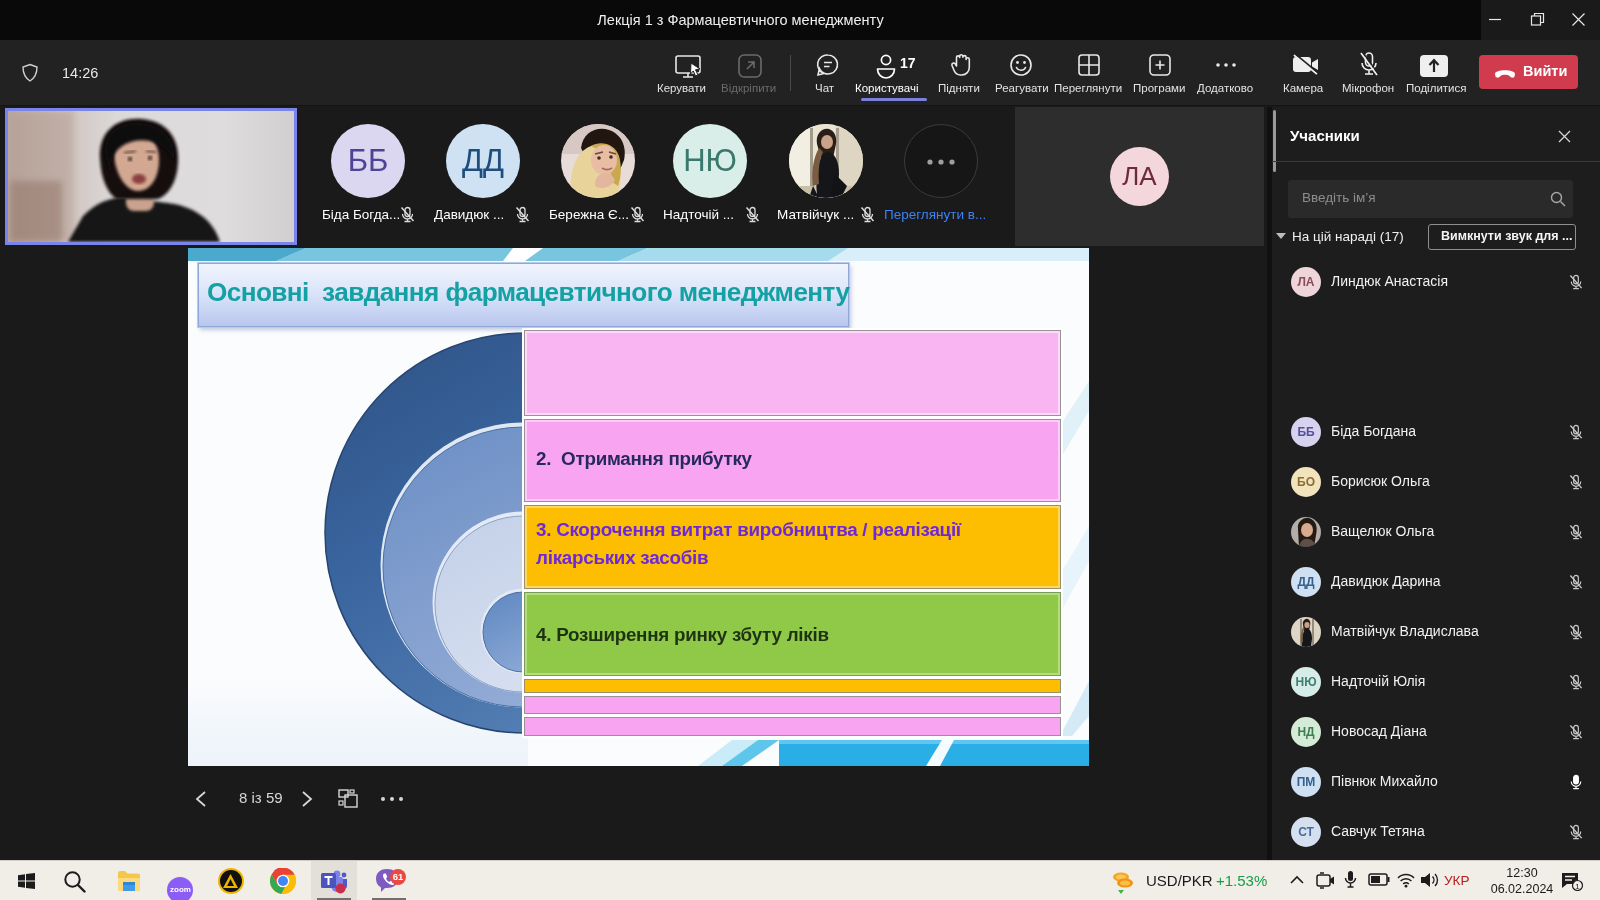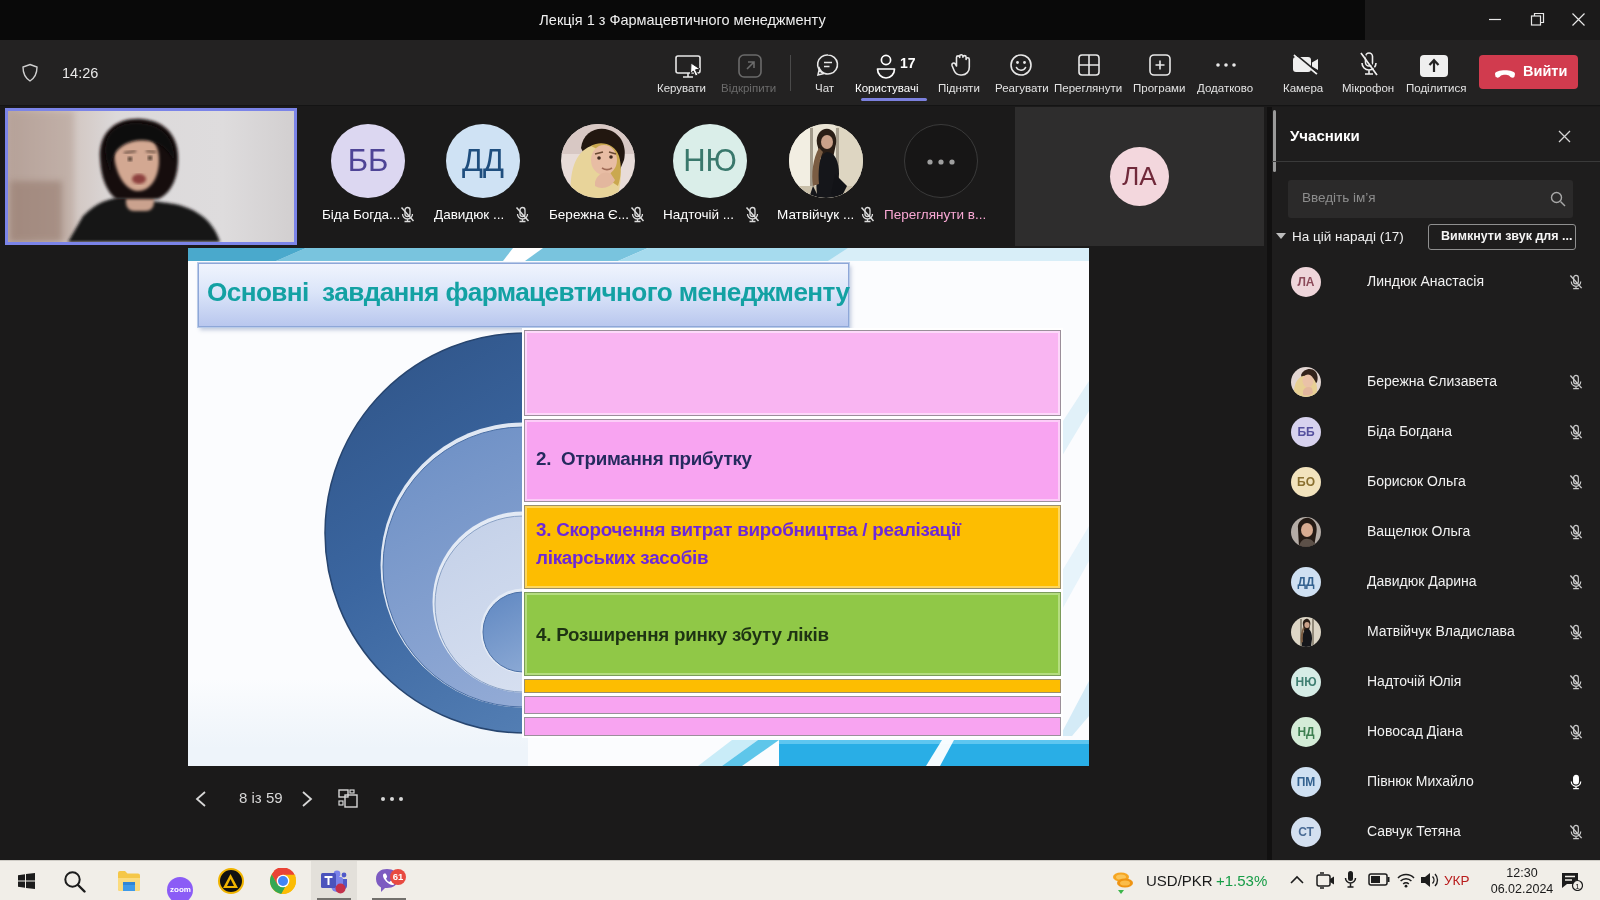--- a/index.html
+++ b/index.html
@@ -1,20 +1,20 @@
 <!DOCTYPE html>
 <html><head>
 <meta charset="utf-8">
 <style>
   * { margin:0; padding:0; box-sizing:border-box; }
   html,body { width:1600px; height:900px; overflow:hidden; background:#1b1a1a;
     font-family:"Liberation Sans", sans-serif; }
   .abs { position:absolute; }
   
-  #titlebar { left:0; top:0; width:1365px; height:40px; background:#090909; }
+  #titlebar { left:0; top:0; width:1481px; height:40px; background:#090909; }
   #titlebar .title { width:100%; text-align:center; color:#efefef; font-size:14.5px; line-height:40px; }
   
   #toolbar { left:0; top:40px; width:1600px; height:66px; background:#232222; border-bottom:1px solid #141414; }
   .tlab { font-size:11.5px; color:#e3e3e3; white-space:nowrap; }
   
   #stage { left:0; top:107px; width:1600px; height:753px; background:#1b1a1a; }
   
   #cam { left:5px; top:1px; width:292px; height:137px; border:3px solid #7b84e8; background:#d8d4d2; }
   
   .avc { position:absolute; border-radius:50%; text-align:center; }
@@ -24,21 +24,21 @@
   
   #slide { left:188px; top:141px; width:901px; height:518px; background:#fbfcfe; overflow:hidden; }
   
   .navitem { position:absolute; color:#d7d7d7; }
   
   #panel { left:1272px; top:107px; width:328px; height:753px; background:#1e1d1d; }
   #panel .hdr { position:absolute; left:18px; top:20px; color:#fff; font-size:15px; font-weight:bold; }
   .prow { position:absolute; left:0; width:328px; height:50px; }
   .pavatar { position:absolute; left:19px; top:10px; width:30px; height:30px; border-radius:50%;
      text-align:center; line-height:30px; font-size:12px; font-weight:bold; }
-  .pname { position:absolute; left:59px; top:16px; color:#f1f1f1; font-size:14px; white-space:nowrap;margin-left:36px; }
+  .pname { position:absolute; left:59px; top:16px; color:#f1f1f1; font-size:14px; white-space:nowrap; }
   .pmic { position:absolute; right:16px; top:17px; }
   
   #taskbar { left:0; top:860px; width:1600px; height:40px; background:#f1eee8; border-top:1px solid #cfccc6; }
 </style>
 </head>
 <body>
 <div class="abs" id="titlebar">
   <div class="title">Лекція 1 з Фармацевтичного менеджменту</div>
   <svg class="abs" style="left:1488px;top:12px" width="14" height="14" viewBox="0 0 14 14">
       <path d="M1 7.5 L13 7.5" stroke="#e8e8e8" stroke-width="1.2"></path>
@@ -229,21 +229,21 @@
         <circle cx="15" cy="4" r="2.6" fill="#9f9f9f"></circle>
         <circle cx="26" cy="4" r="2.6" fill="#9f9f9f"></circle>
     </svg>
   </div>
 
   <div class="avlabel" style="left:322px;top:100px;">Біда Богда...</div>
   <div class="avlabel" style="left:434px;top:100px;">Давидюк ...</div>
   <div class="avlabel" style="left:549px;top:100px;">Бережна Є...</div>
   <div class="avlabel" style="left:663px;top:100px;">Надточій ...</div>
   <div class="avlabel" style="left:777px;top:100px;">Матвійчук ...</div>
-  <div class="avlabel" style="left:884px;top:100px;color:#f9a8d4;">Переглянути в...</div>
+  <div class="avlabel" style="left:884px;top:100px;color:#3b82f6;">Переглянути в...</div>
   <svg class="abs micoff" style="left:399px;top:99px" width="17" height="18" viewBox="0 0 17 18">
       <g stroke="#dcdcdc" fill="none" stroke-width="1.3">
         <rect x="6" y="1.5" width="5" height="9" rx="2.5"></rect>
         <path d="M3.5 8 a5 5 0 0 0 10 0 M8.5 13 L8.5 15.5 M5.5 15.5 L11.5 15.5"></path>
         <path d="M2.5 1.5 L14.5 15" stroke-width="1.5"></path>
       </g>
     </svg>
   <svg class="abs micoff" style="left:514px;top:99px" width="17" height="18" viewBox="0 0 17 18">
       <g stroke="#dcdcdc" fill="none" stroke-width="1.3">
         <rect x="6" y="1.5" width="5" height="9" rx="2.5"></rect>
@@ -393,37 +393,20 @@
       <div class="pavatar" style="background:#eed5da;color:#8c4a5a;">ЛА</div>
       <div class="pname">Линдюк Анастасія</div>
       <svg class="pmic" width="16" height="17" viewBox="0 0 17 18">
         <g stroke="#c9c9c9" fill="none" stroke-width="1.3">
           <rect x="6" y="1.5" width="5" height="9" rx="2.5"></rect>
           <path d="M3.5 8 a5 5 0 0 0 10 0 M8.5 13 L8.5 15.5 M5.5 15.5 L11.5 15.5"></path>
           <path d="M2.5 1.5 L14.5 15" stroke-width="1.5"></path>
         </g>
       </svg>
     </div>
-  <div class="prow" style="top:250px">
-      <div class="pavatar" style="overflow:hidden;padding:0;"><svg width="30" height="30" viewBox="0 0 30 30">
-          <rect width="30" height="30" fill="#e3d6d2"></rect>
-          <path d="M10 8 C12 2 20 0 24 4 C27 7 27 12 26 15 L22 20 L12 14 Z" fill="#33231b"></path>
-          <path d="M3 30 C2 20 5 11 12 9 C18 7 23 10 25 16 C27 22 26 27 24 30 Z" fill="#e8d094"></path>
-          <ellipse cx="17" cy="14" rx="5.5" ry="6.5" fill="#eac2a8"></ellipse>
-          <path d="M12 24 C13 20 18 19 21 21 L22 26 C19 29 14 29 12 28 Z" fill="#e3b79e"></path>
-        </svg></div>
-      <div class="pname">Бережна Єлизавета</div>
-      <svg class="pmic" width="16" height="17" viewBox="0 0 17 18">
-        <g stroke="#c9c9c9" fill="none" stroke-width="1.3">
-          <rect x="6" y="1.5" width="5" height="9" rx="2.5"></rect>
-          <path d="M3.5 8 a5 5 0 0 0 10 0 M8.5 13 L8.5 15.5 M5.5 15.5 L11.5 15.5"></path>
-          <path d="M2.5 1.5 L14.5 15" stroke-width="1.5"></path>
-        </g>
-      </svg>
-    </div>
   <div class="prow" style="top:300px">
       <div class="pavatar" style="background:#d7d2ee;color:#55509e;">ББ</div>
       <div class="pname">Біда Богдана</div>
       <svg class="pmic" width="16" height="17" viewBox="0 0 17 18">
         <g stroke="#c9c9c9" fill="none" stroke-width="1.3">
           <rect x="6" y="1.5" width="5" height="9" rx="2.5"></rect>
           <path d="M3.5 8 a5 5 0 0 0 10 0 M8.5 13 L8.5 15.5 M5.5 15.5 L11.5 15.5"></path>
           <path d="M2.5 1.5 L14.5 15" stroke-width="1.5"></path>
         </g>
       </svg>

